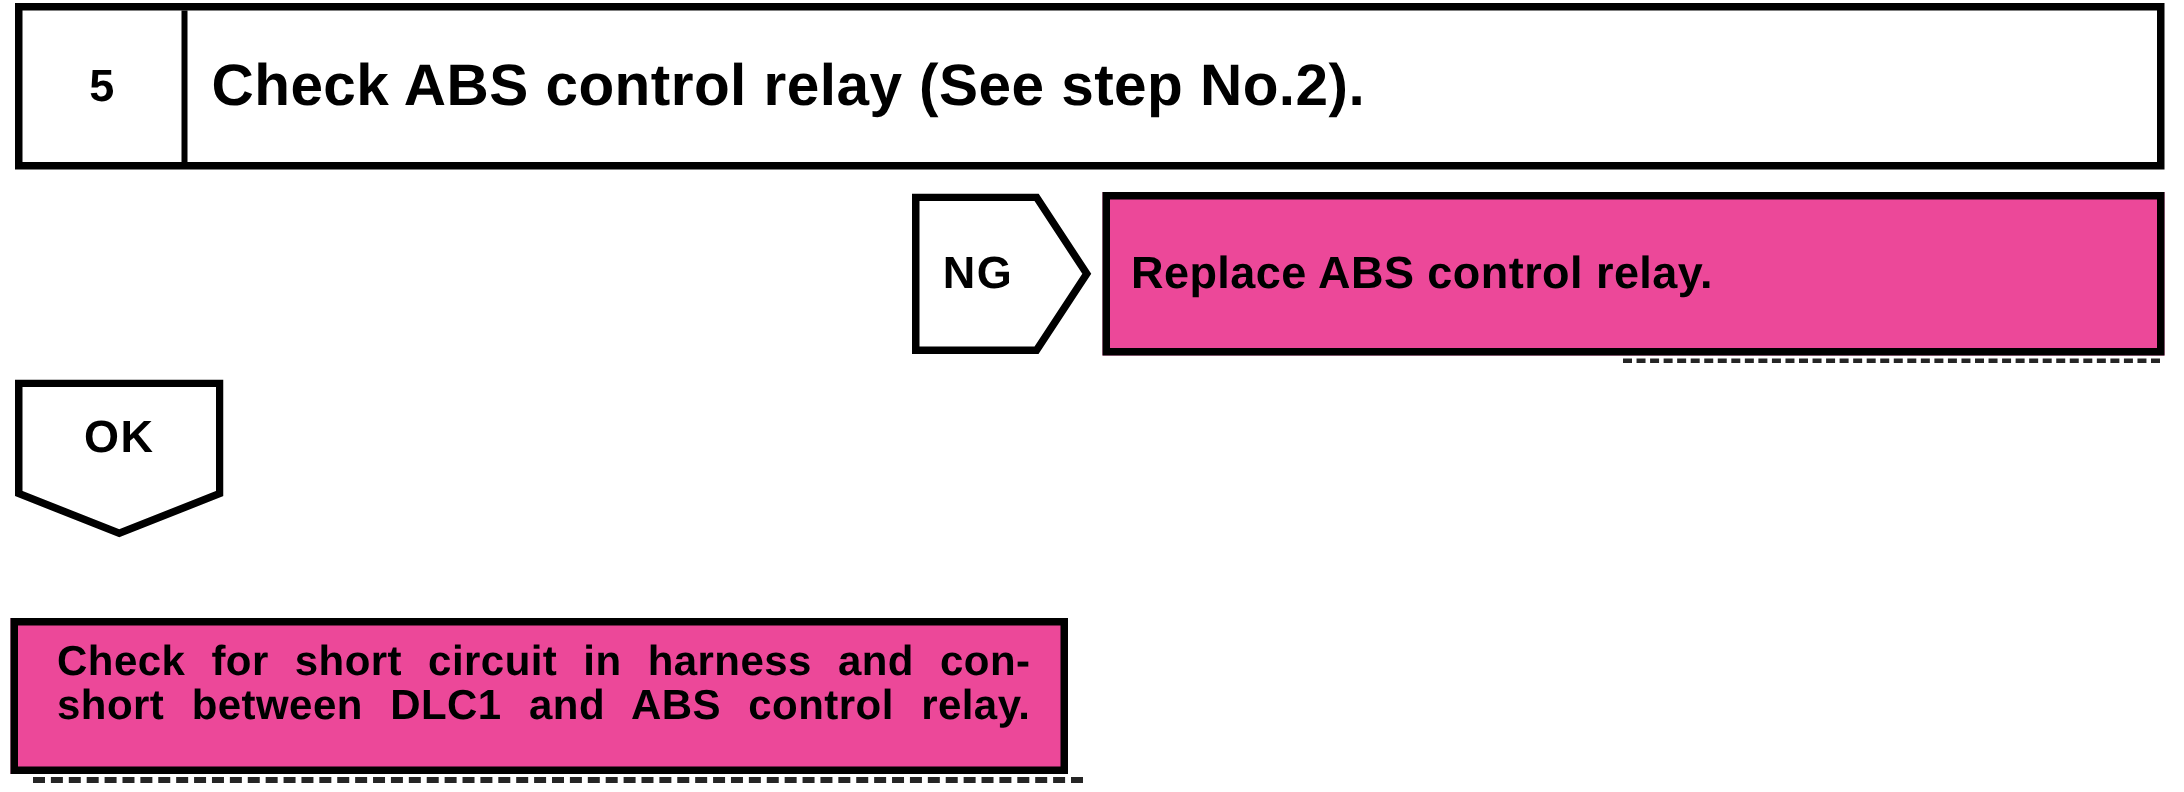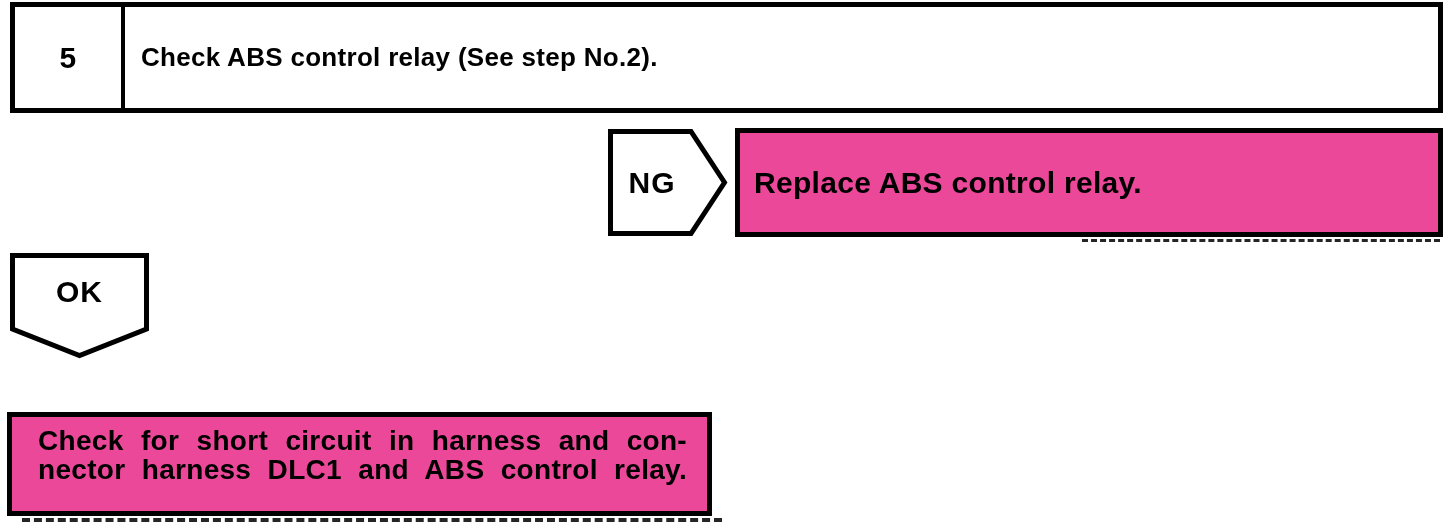--- a/index.html
+++ b/index.html
@@ -35,21 +35,21 @@
     display: flex;
     align-items: center;
     justify-content: center;
     font-size: 30px;
   }
   .step-text-cell {
     flex: 1;
     display: flex;
     align-items: center;
     padding-left: 16px;
-    font-size: 26px;
+    font-size: 39px;
     text-align: center;
   }
 
   
   .connector { position: absolute; }
   .connector svg { position: absolute; left: 0; top: 0; display: block; }
   .conn-label {
     position: absolute;
     display: flex;
     align-items: center;
@@ -123,19 +123,19 @@
 
   <div class="connector ok-connector">
     <svg width="139" height="106" viewBox="0 0 139 106">
       <polygon points="2.5,2.5 136.5,2.5 136.5,76 69.5,102.5 2.5,76" fill="#ffffff" stroke="#000000" stroke-width="5" stroke-linejoin="miter"></polygon>
     </svg>
     <div class="conn-label">OK</div>
   </div>
 
   <div class="result-box ok-result-box">
     <div class="jline">Check for short circuit in harness and con-</div>
-    <div class="jline">nector harness DLC1 and ABS control relay.</div>
+    <div class="jline">short between DLC1 and ABS control relay.</div>
   </div>
 
   <div class="scan-dash scan-dash-bottom"></div>
   <div class="scan-dash scan-dash-ng"></div>
 
 </div>
 
 </body></html>

